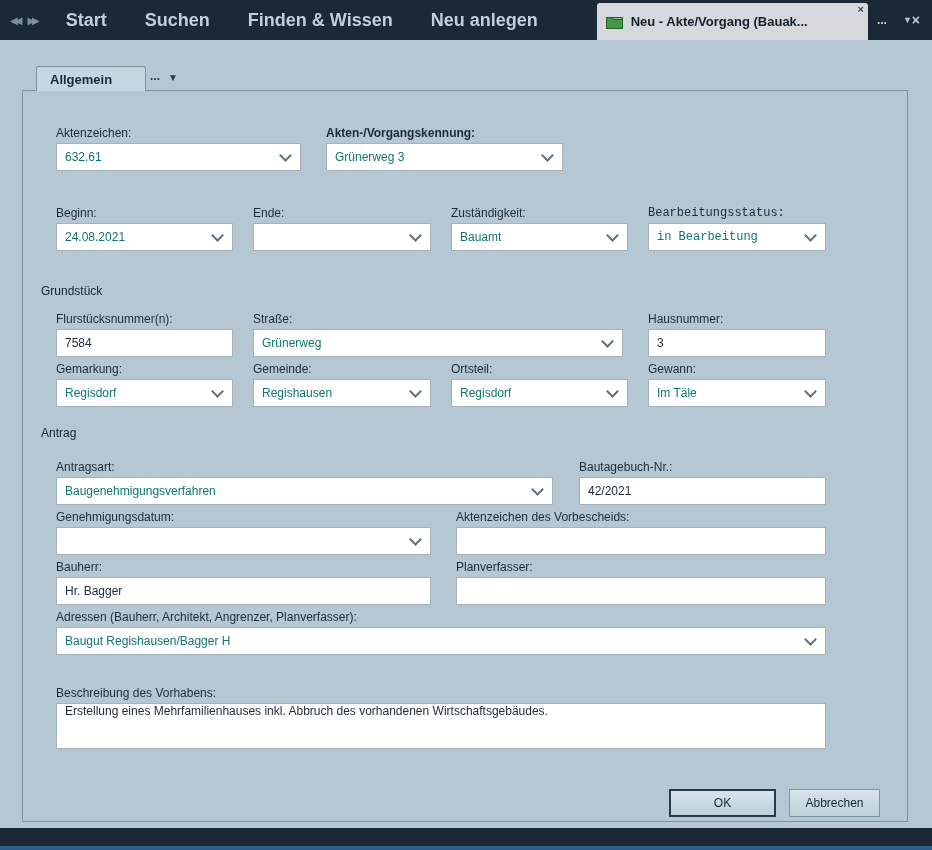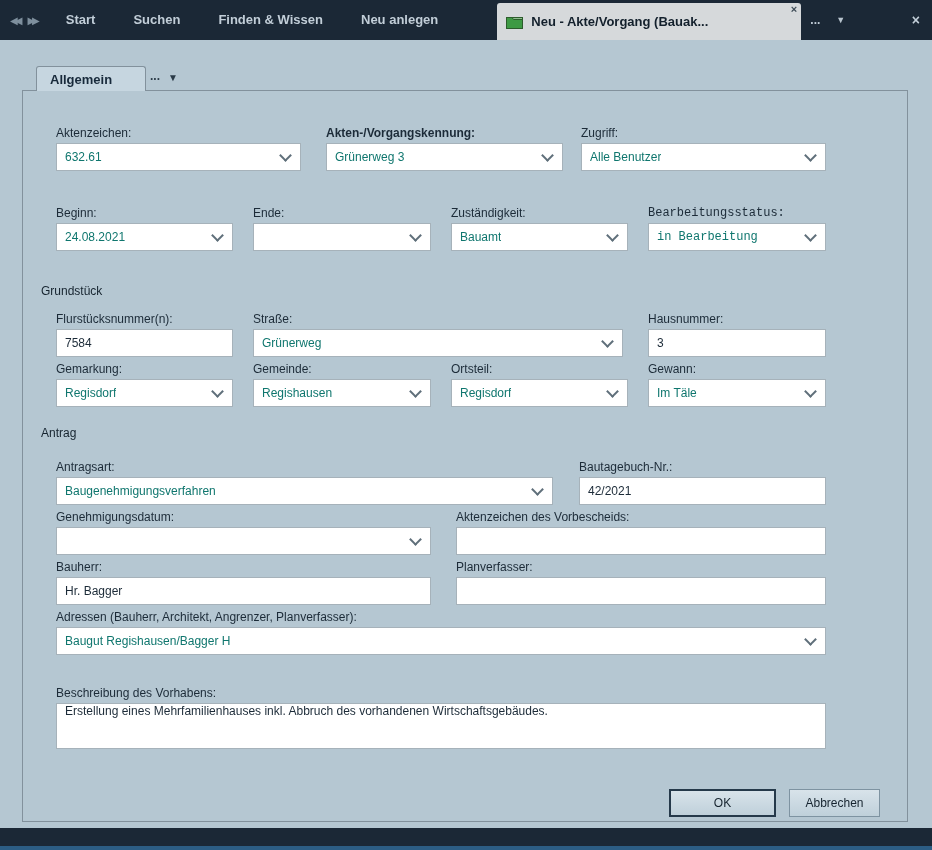--- a/index.html
+++ b/index.html
@@ -12,21 +12,21 @@
 
   
   .titlebar {
     position:absolute; top:0; left:0; right:0; height:40px;
     background:#1b2836; display:flex; align-items:center;
   }
   .nav-arrows { display:flex; gap:8px; padding:0 10px 0 10px; }
   .nav-arrows span { color:#7e8f9d; font-size:10px; letter-spacing:-3px; cursor:pointer; }
   .ribbon-tabs { display:flex; height:100%; align-items:center; }
   .rtab {
-    padding:0 19px; color:#c2ced8; font-size:13px; font-weight:700;
+    padding:0 19px; color:#c2ced8; font-size:18px; font-weight:700;
     line-height:40px; white-space:nowrap; cursor:pointer;
   }
   .doc-tab {
     position:relative; margin-left:40px; height:37px; align-self:flex-end;
     width:304px; box-sizing:border-box;
     background:#d6d9db; display:flex; align-items:center;
     padding:0 26px 0 9px; gap:8px; border-radius:3px 3px 0 0; cursor:pointer;
   }
   .doc-title {
     color:#13202c; font-weight:700; font-size:13px;
@@ -150,27 +150,20 @@
           <span class="chevron"></span>
         </div>
       </div>
       <div class="field" style="left:303px; top:35px; width:237px;">
         <label class="flabel bold">Akten-/Vorgangskennung:</label>
         <div class="combo">
           <span class="combo-value">Grünerweg 3</span>
           <span class="chevron"></span>
         </div>
       </div>
-      <div class="field" style="left:558px; top:35px; width:245px;">
-        <label class="flabel">Zugriff:</label>
-        <div class="combo">
-          <span class="combo-value">Alle Benutzer</span>
-          <span class="chevron"></span>
-        </div>
-      </div>
 
       <div class="field" style="left:33px; top:115px; width:177px;">
         <label class="flabel">Beginn:</label>
         <div class="combo">
           <span class="combo-value">24.08.2021</span>
           <span class="chevron"></span>
         </div>
       </div>
       <div class="field" style="left:230px; top:115px; width:178px;">
         <label class="flabel">Ende:</label>

